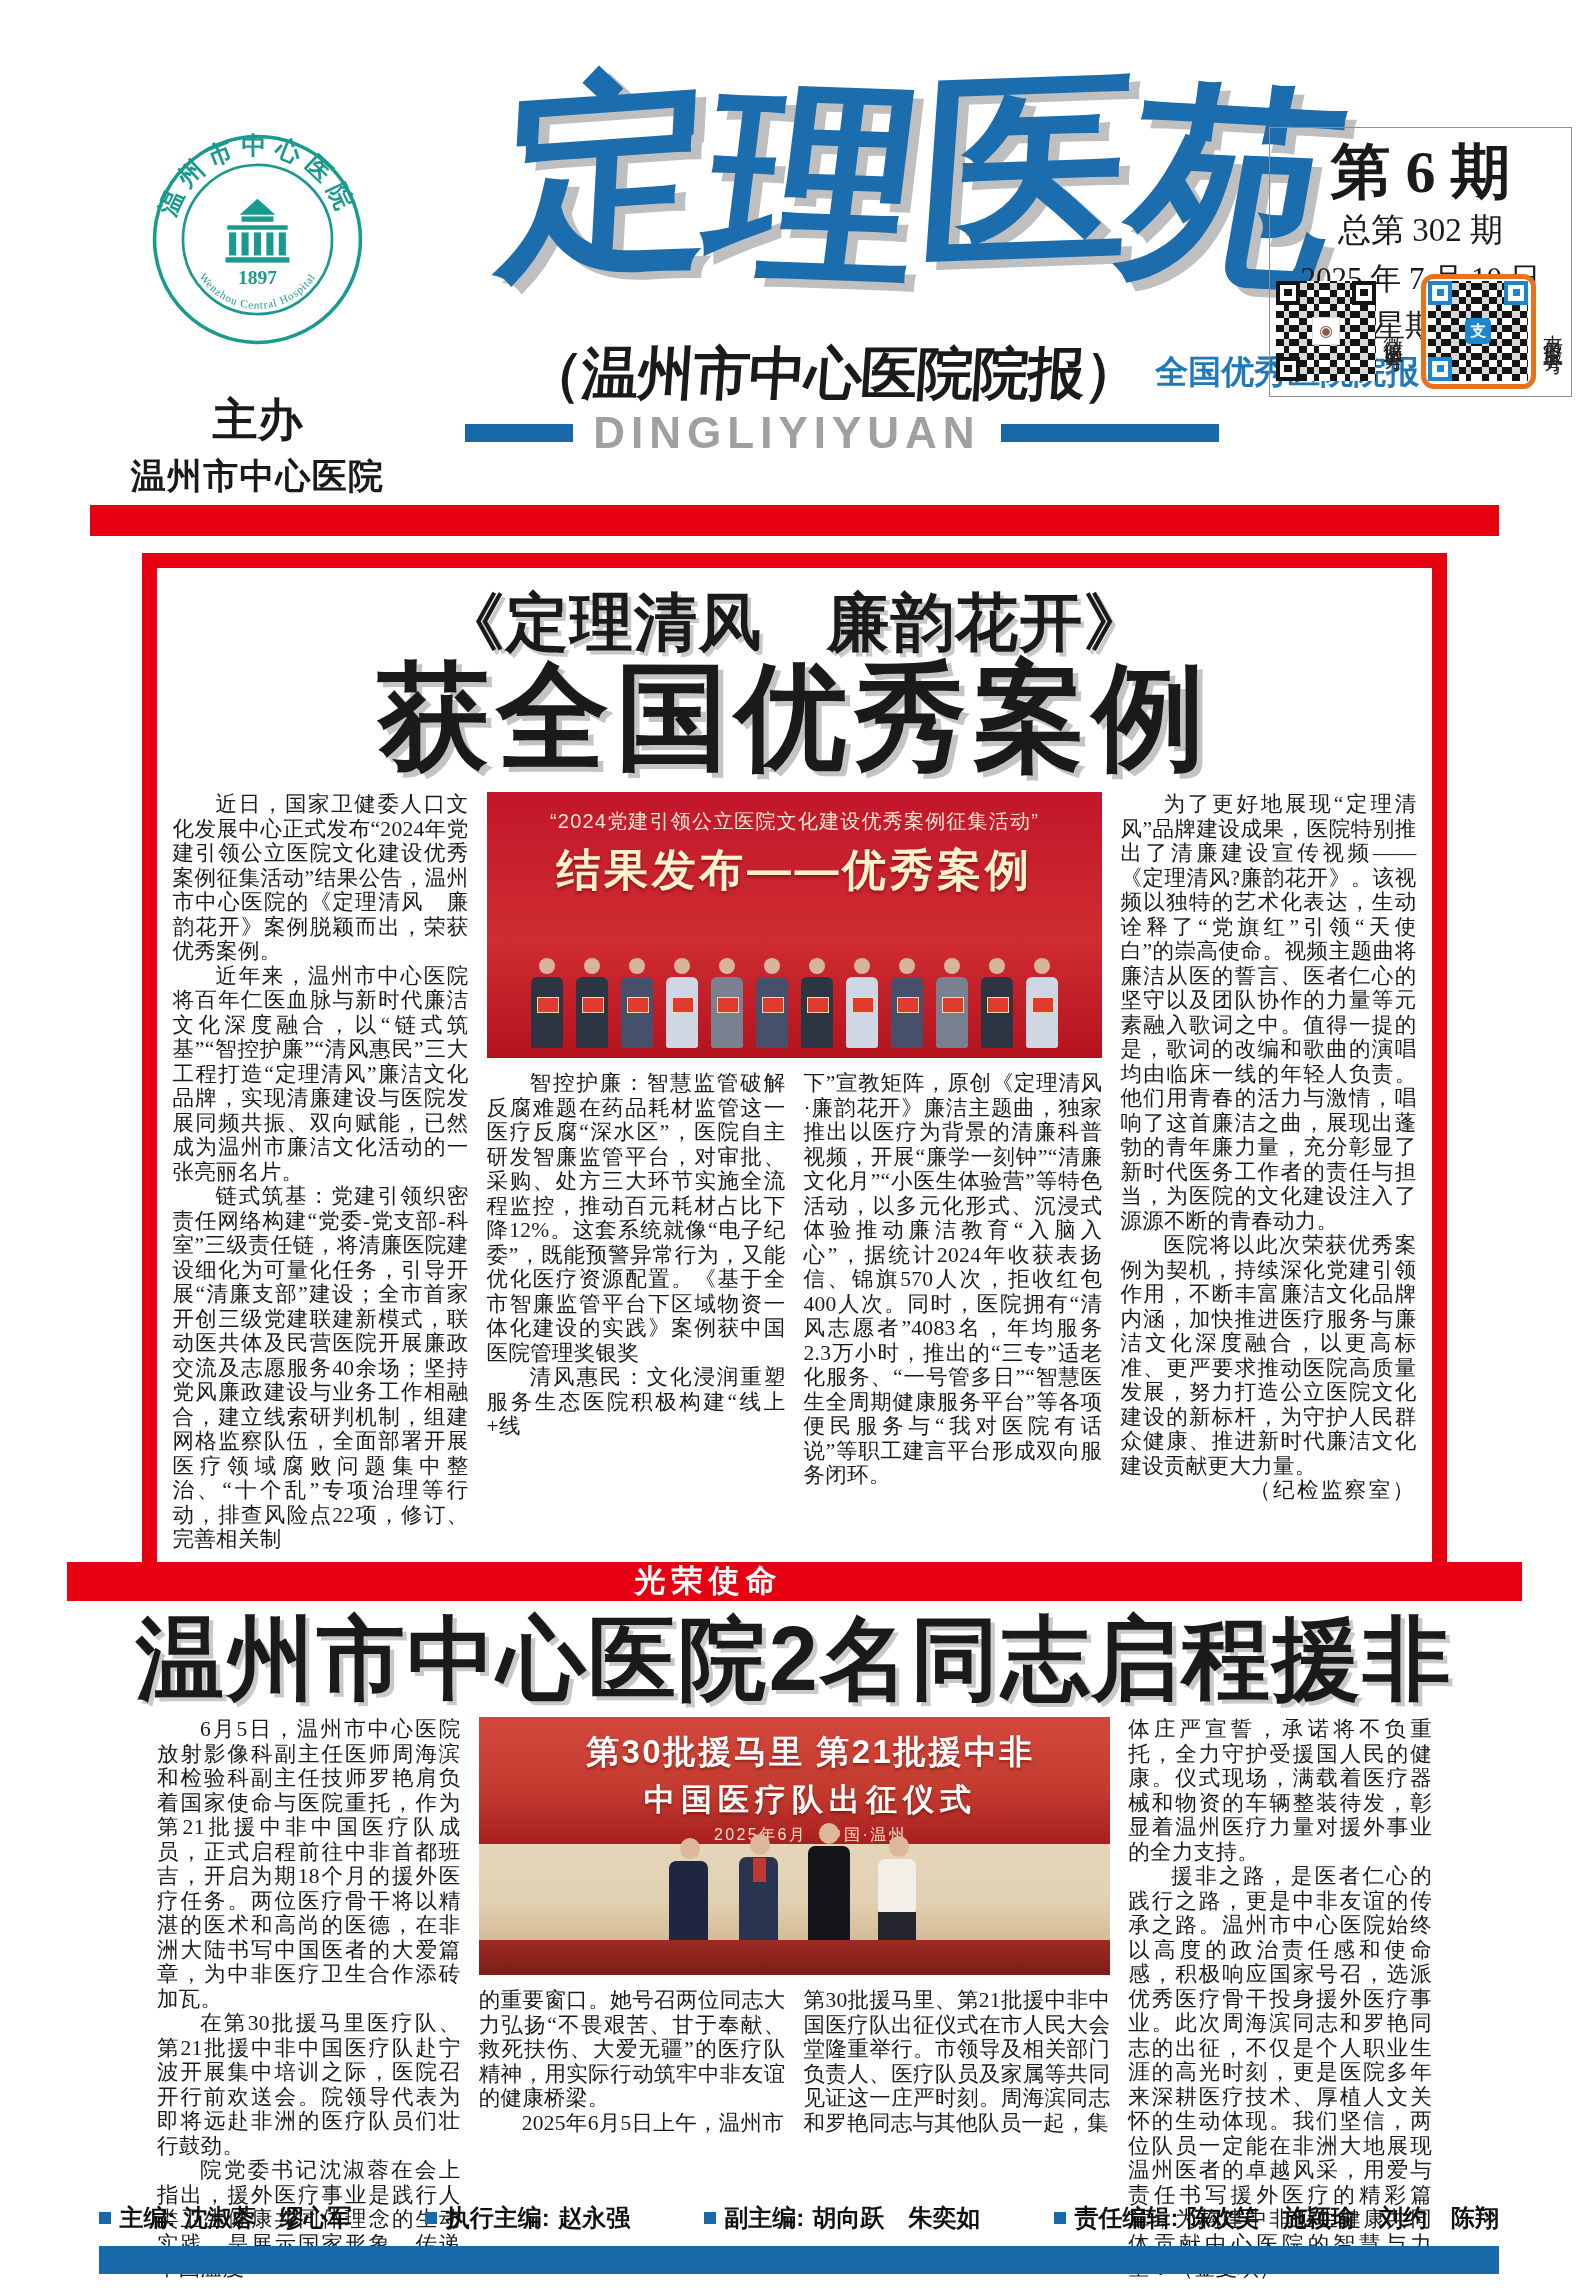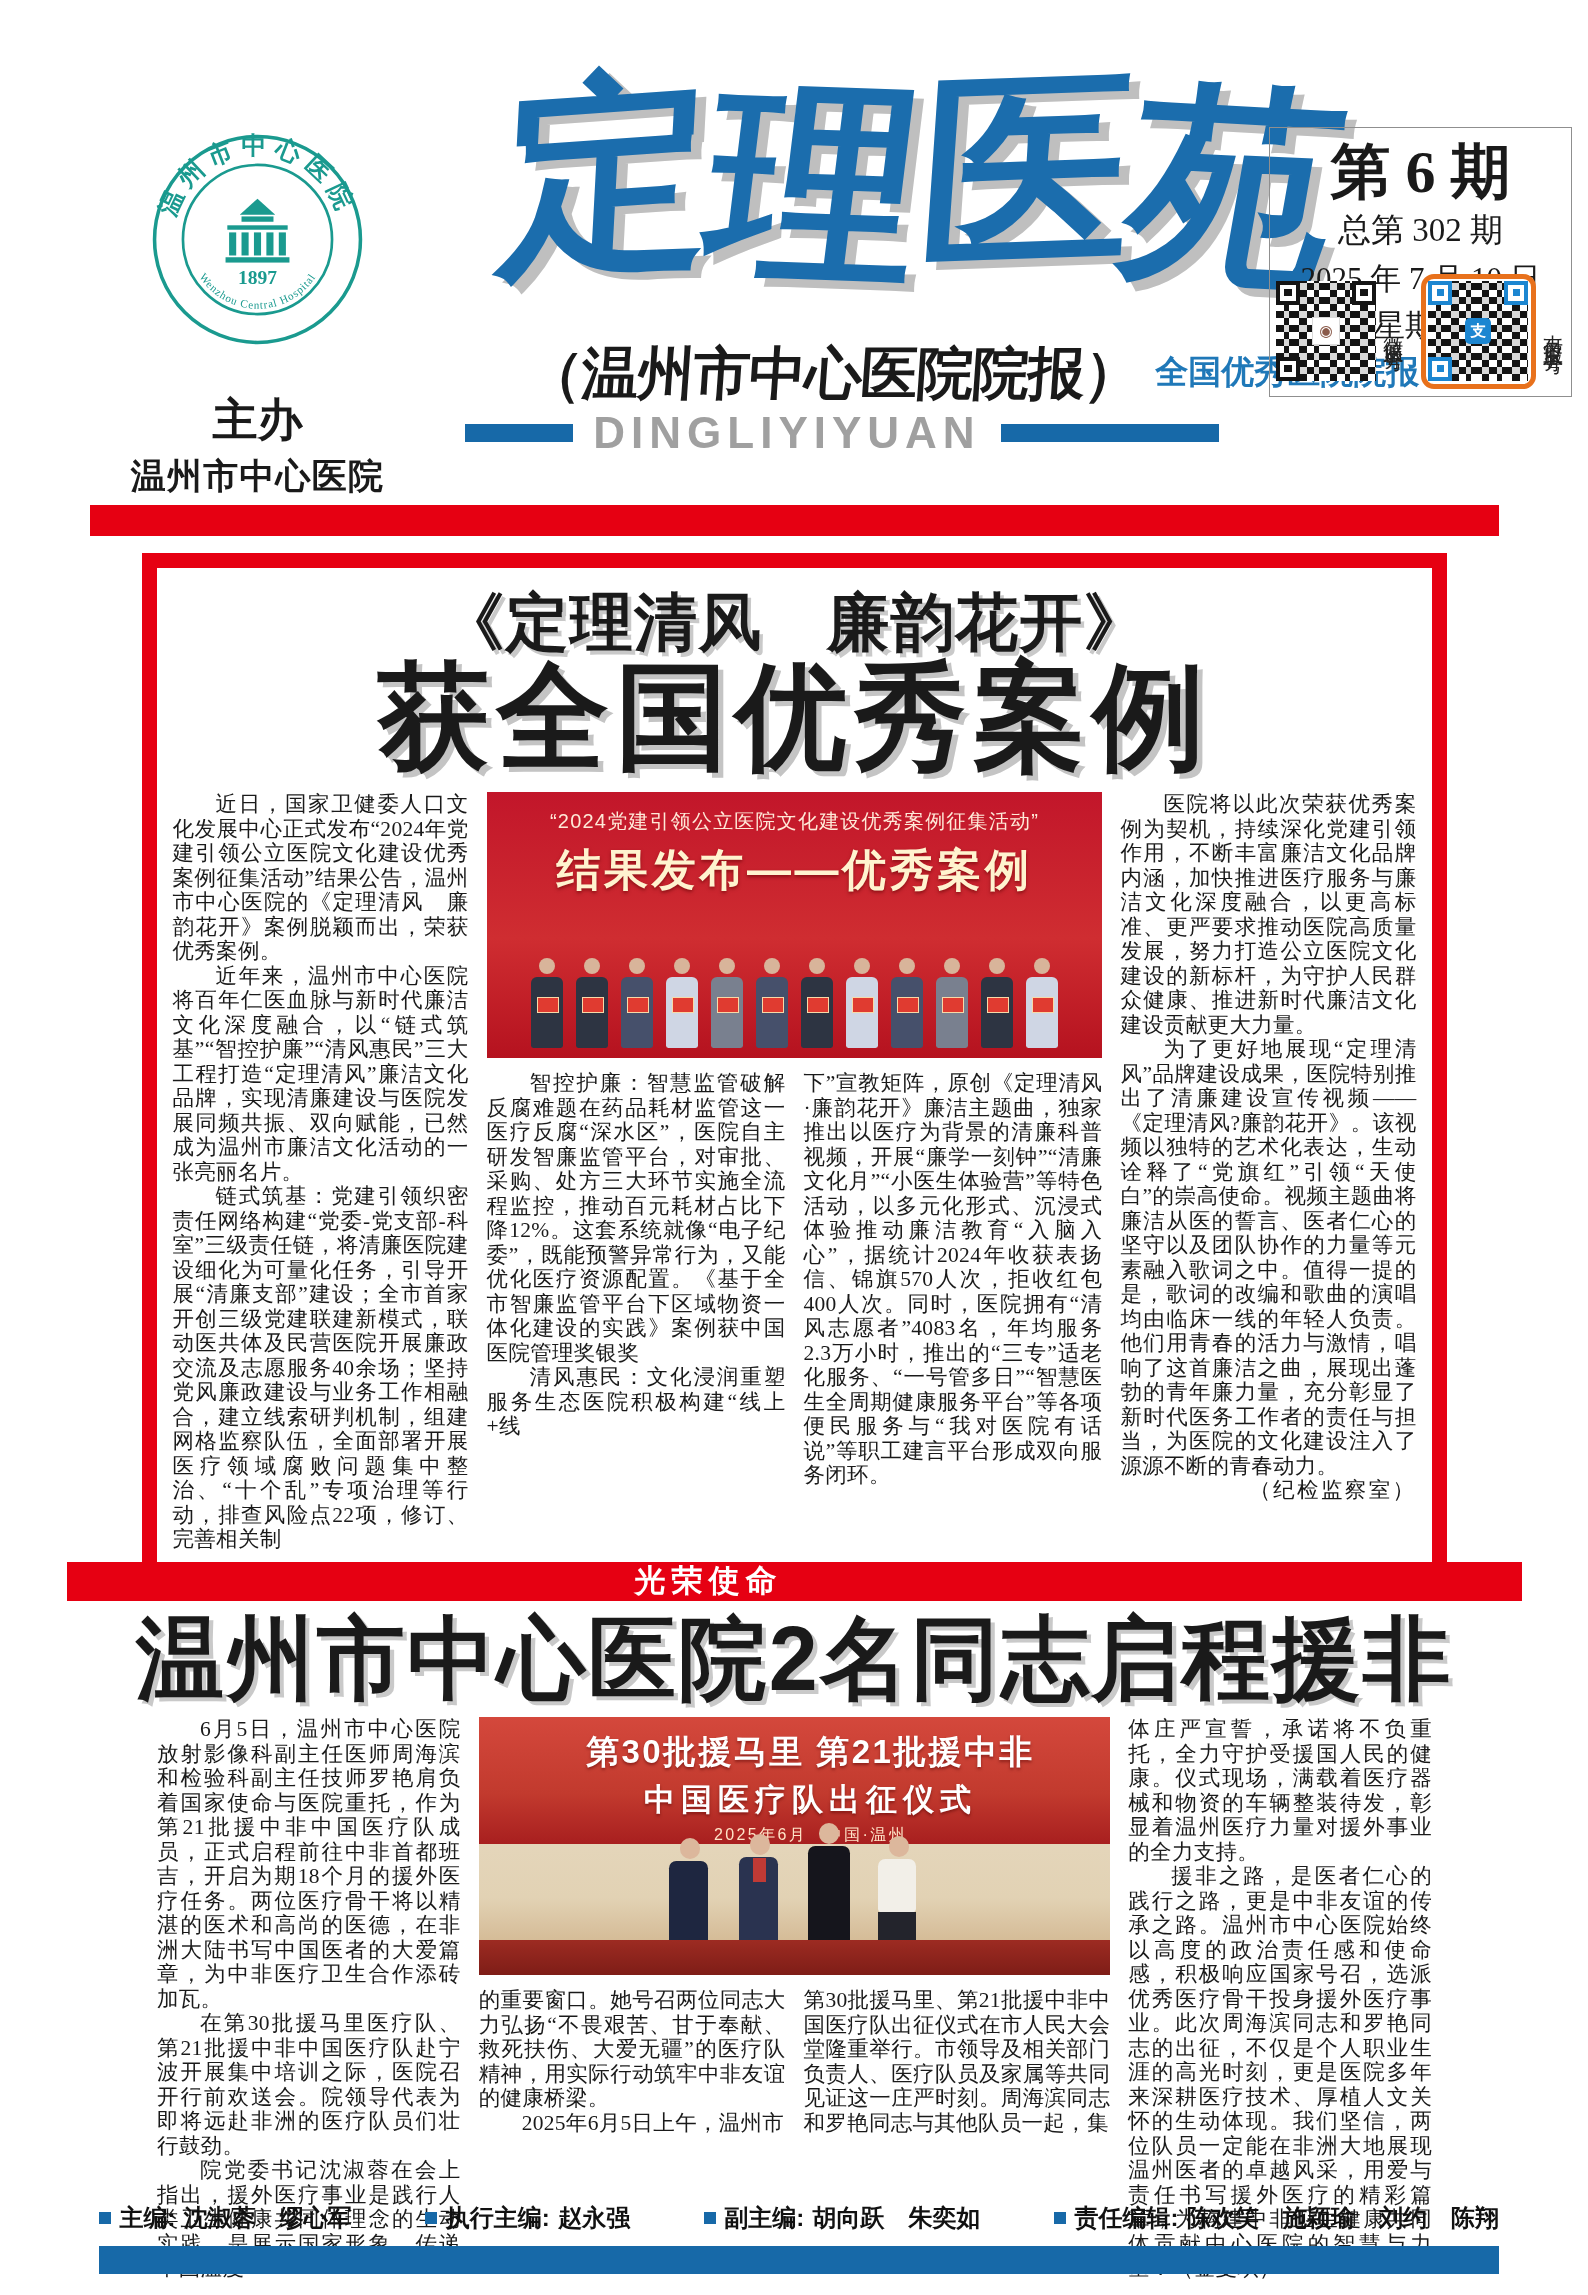--- a/index.html
+++ b/index.html
@@ -315,22 +315,22 @@
               <p>智控护廉：智慧监管破解反腐难题在药品耗材监管这一医疗反腐“深水区”，医院自主研发智廉监管平台，对审批、采购、处方三大环节实施全流程监控，推动百元耗材占比下降12%。这套系统就像“电子纪委”，既能预警异常行为，又能优化医疗资源配置。《基于全市智廉监管平台下区域物资一体化建设的实践》案例获中国医院管理奖银奖</p>
               <p>清风惠民：文化浸润重塑服务生态医院积极构建“线上+线</p>
             </div>
             <div class="col">
               <p class="cont">下”宣教矩阵，原创《定理清风·廉韵花开》廉洁主题曲，独家推出以医疗为背景的清廉科普视频，开展“廉学一刻钟”“清廉文化月”“小医生体验营”等特色活动，以多元化形式、沉浸式体验推动廉洁教育“入脑入心”，据统计2024年收获表扬信、锦旗570人次，拒收红包400人次。同时，医院拥有“清风志愿者”4083名，年均服务2.3万小时，推出的“三专”适老化服务、“一号管多日”“智慧医生全周期健康服务平台”等各项便民服务与“我对医院有话说”等职工建言平台形成双向服务闭环。</p>
             </div>
           </div>
         </div>
 
         <div class="col">
+          <p>为了更好地展现“定理清风”品牌建设成果，医院特别推出了清廉建设宣传视频——《定理清风?廉韵花开》。该视频以独特的艺术化表达，生动诠释了“党旗红”引领“天使白”的崇高使命。视频主题曲将廉洁从医的誓言、医者仁心的坚守以及团队协作的力量等元素融入歌词之中。值得一提的是，歌词的改编和歌曲的演唱均由临床一线的年轻人负责。他们用青春的活力与激情，唱响了这首廉洁之曲，展现出蓬勃的青年廉力量，充分彰显了新时代医务工作者的责任与担当，为医院的文化建设注入了源源不断的青春动力。</p>
           <p>医院将以此次荣获优秀案例为契机，持续深化党建引领作用，不断丰富廉洁文化品牌内涵，加快推进医疗服务与廉洁文化深度融合，以更高标准、更严要求推动医院高质量发展，努力打造公立医院文化建设的新标杆，为守护人民群众健康、推进新时代廉洁文化建设贡献更大力量。</p>
-          <p>为了更好地展现“定理清风”品牌建设成果，医院特别推出了清廉建设宣传视频——《定理清风?廉韵花开》。该视频以独特的艺术化表达，生动诠释了“党旗红”引领“天使白”的崇高使命。视频主题曲将廉洁从医的誓言、医者仁心的坚守以及团队协作的力量等元素融入歌词之中。值得一提的是，歌词的改编和歌曲的演唱均由临床一线的年轻人负责。他们用青春的活力与激情，唱响了这首廉洁之曲，展现出蓬勃的青年廉力量，充分彰显了新时代医务工作者的责任与担当，为医院的文化建设注入了源源不断的青春动力。</p>
           <p class="cont byline">（纪检监察室）</p>
         </div>
 
       </div>
     </div>
   </div>
 
   <div class="section-band">
     <span class="section-label">光荣使命</span>
   </div>

